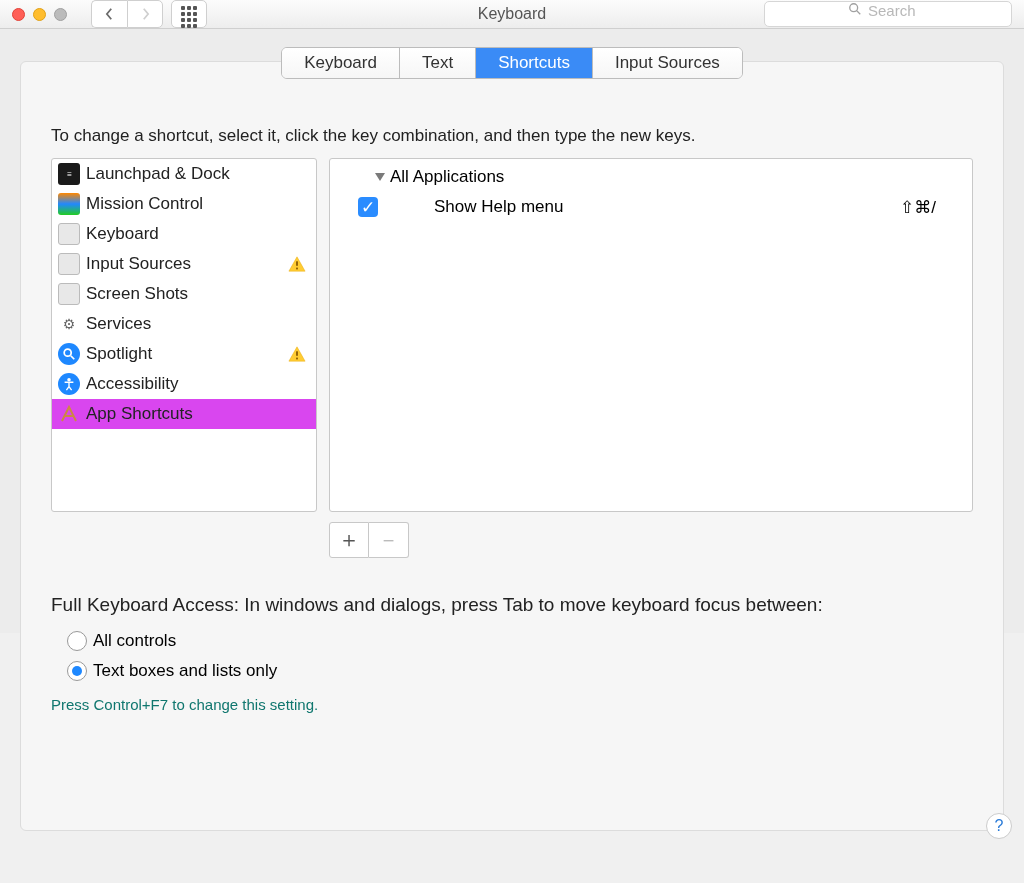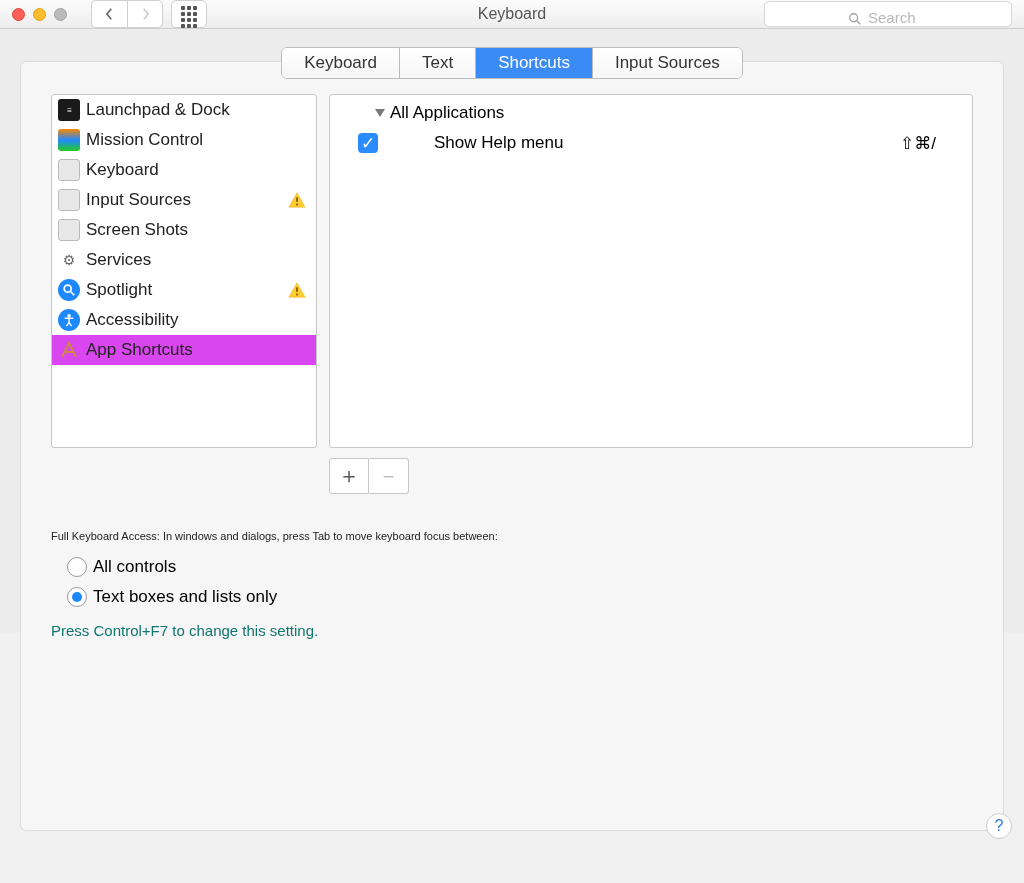--- a/index.html
+++ b/index.html
@@ -50,21 +50,21 @@
   padding: 5px 7px; gap: 2px;
 }
 .grid-dot { width: 4px; height: 4px; background: #555; border-radius: 1px;}
 .titlebar-title {
   position: absolute; left: 0; right: 0; text-align: center;
   font-size: 16px; color: #555; pointer-events: none; font-weight: 400;
 }
 .search-field {
   margin-left: auto; width: 248px; height: 26px;
   background: #fff; border: 1px solid #d6d6d6; border-radius: 5px;
-  display: flex; align-items: flex-end; justify-content: center; gap: 6px;
+  display: flex; align-items: flex-start; justify-content: center; gap: 6px;
 }
 .search-field svg { width: 14px; height: 14px; fill: #a0a0a0; }
 .search-field input {
   border: none; outline: none; font-size: 15px; color: #333;
   width: 60px; background: transparent;
 }
 .search-field input::placeholder { color: #b8b8b8; }
 
 .content {
   flex: 1;
@@ -150,21 +150,21 @@
 .addremove {
   display: flex; margin-top: 10px; margin-left: 278px;
 }
 .sqbtn {
   width: 40px; height: 36px; background: #fff; border: 1px solid #c8c8c8;
   display: flex; align-items: center; justify-content: center; font-size: 22px; color: #555;
 }
 .sqbtn.plus { border-radius: 3px 0 0 3px; }
 .sqbtn.minus { border-right: 1px solid #c8c8c8; border-radius: 0 3px 3px 0; border-left: none; color: #bbb;}
 
-.fka { margin-top: 36px; font-size: 11px; color: #222; }
+.fka { margin-top: 36px; font-size: 19px; color: #222; }
 .radiogroup { margin-top: 10px; margin-left: 16px; }
 .radio-row { display: flex; align-items: center; font-size: 17px; height: 30px; gap: 6px;}
 .radio {
   width: 20px; height: 20px; border-radius: 50%;
   border: 1px solid #999; background: #fff;
   display:flex;align-items:center;justify-content:center;
 }
 .radio.on::after { content:""; width: 10px; height: 10px; border-radius:50%; background:#1e88ff;}
 .hint { margin-top: 10px; font-size: 15px; color: #0f766e; }
 
@@ -229,20 +229,21 @@
     <div class="panel">
       <div class="tabs">
         <div class="tabbar" id="tabbar">
             <div class="tab">Keyboard</div>
             <div class="tab">Text</div>
             <div class="tab active">Shortcuts</div>
             <div class="tab">Input Sources</div>
           </div>
       </div>
 
+      <div class="instructions">To change a shortcut, select it, click the key combination, and then type the new keys.</div>
 
       <div class="lists">
         <div class="listbox left" id="catlist">
             <div class="cat-row">
               <div class="cat-icon launchpad">
                 <span>≡</span>
               </div>
               <span>Launchpad &amp; Dock</span>
             </div>
             <div class="cat-row">

